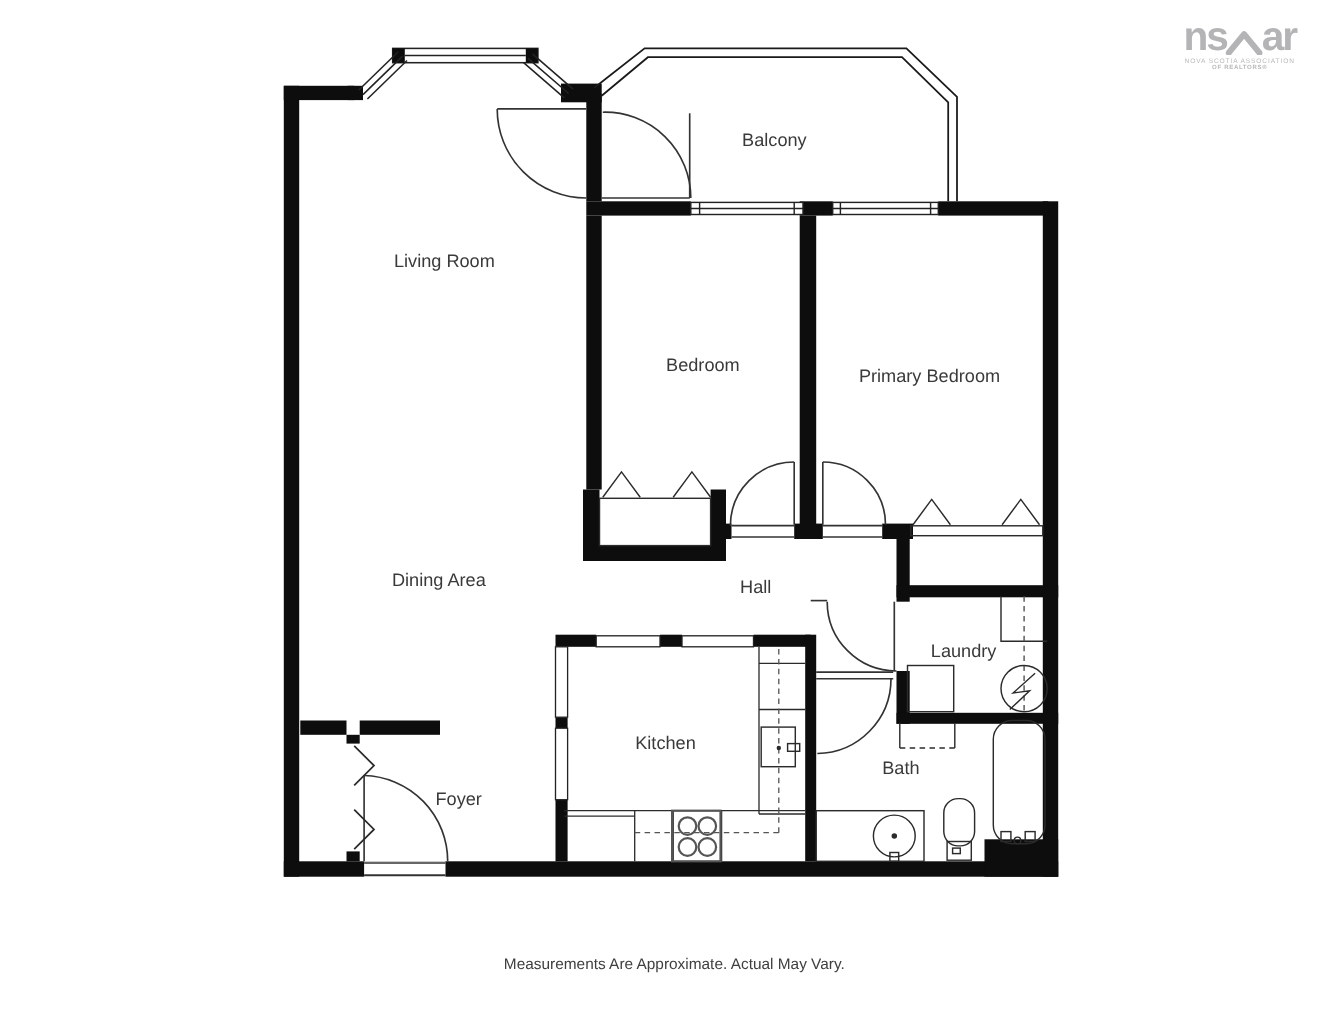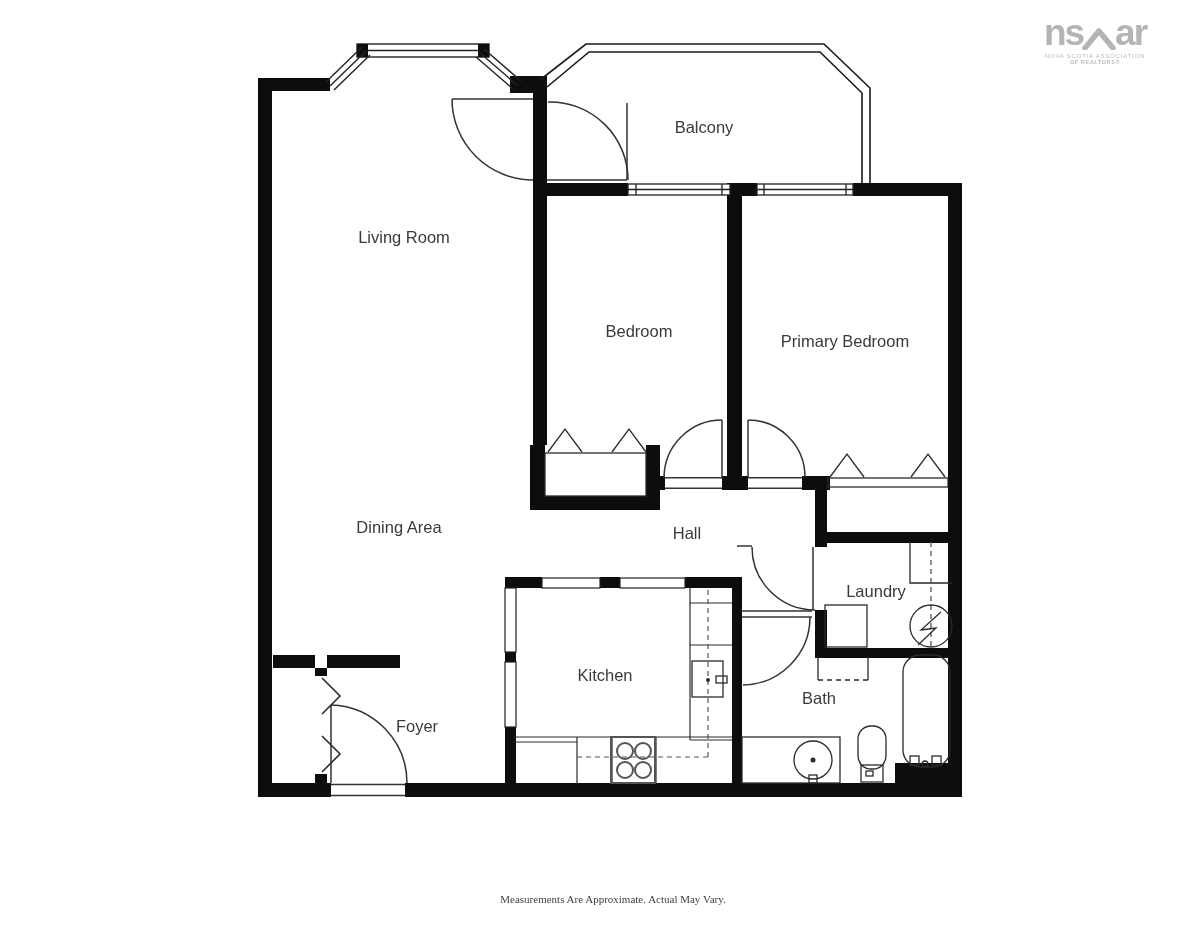--- a/index.html
+++ b/index.html
@@ -1,26 +1,26 @@
 <!DOCTYPE html>
 <html><head>
 <meta charset="utf-8">
 <style>
   html,body{margin:0;padding:0;background:#fff;}
   body{width:1200px;height:927px;position:relative;font-family:"Liberation Sans","DejaVu Sans",sans-serif;overflow:hidden;}
   #plan-svg{position:absolute;left:0;top:0;}
   .room-label{font-size:16.5px;fill:#3a3a3a;}
   text{font-family:"Liberation Sans","DejaVu Sans",sans-serif;}
-  #logo{position:absolute;left:1040px;top:14px;width:110px;text-align:center;color:#b4b4b6;user-select:none;}
+  #logo{position:absolute;left:1072px;top:14px;width:110px;text-align:center;color:#b4b4b6;user-select:none;}
   #logo .logo-row{display:flex;align-items:flex-end;justify-content:center;line-height:1;}
   #logo .logo-letters{font-size:37px;font-weight:bold;letter-spacing:-2px;color:#b4b4b6;}
   #logo .logo-roof{margin:0 -1px 1px -1px;}
   #logo .logo-sub1{font-size:6px;letter-spacing:.8px;margin-top:2px;color:#b9b9bb;}
   #logo .logo-sub2{font-size:5.5px;letter-spacing:.6px;font-weight:bold;color:#b9b9bb;}
-  #disclaimer{position:absolute;left:613px;top:893px;transform:translateX(-50%);font-size:11px;color:#3f3f3f;white-space:nowrap;font-family:Liberation Serif, serif;}
+  #disclaimer{position:absolute;left:613px;top:868px;transform:translateX(-50%);font-size:14px;color:#3f3f3f;white-space:nowrap;}
 </style>
 </head>
 <body>
 
 <svg id="plan-svg" width="1200" height="927" viewBox="0 0 1200 927">
 
   <g fill="#0d0d0d" stroke="none">
 
     <rect x="258" y="78" width="14" height="719"></rect>
     <rect x="258" y="78" width="64" height="13"></rect>

